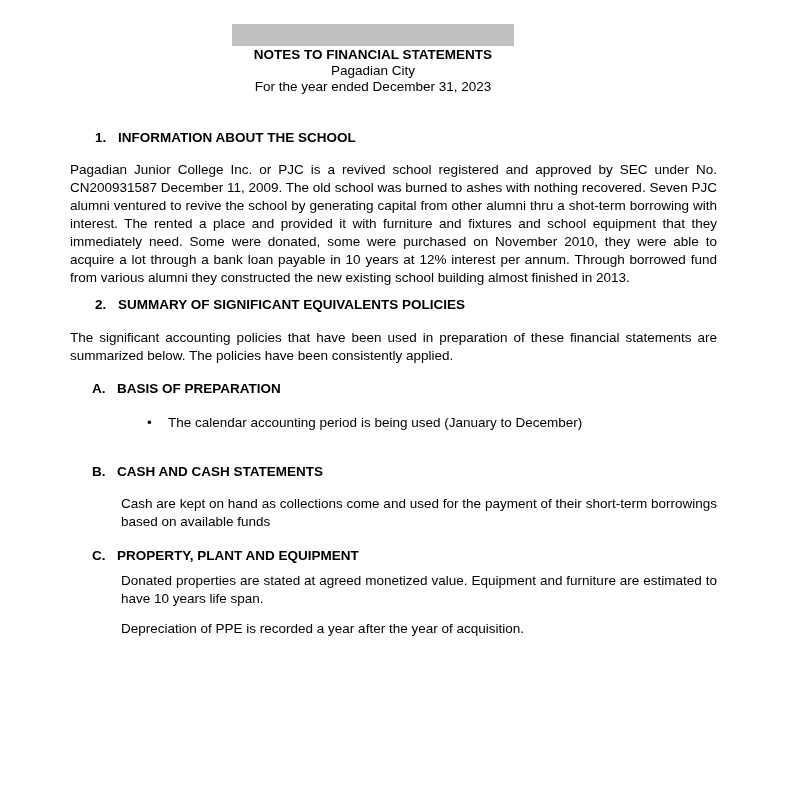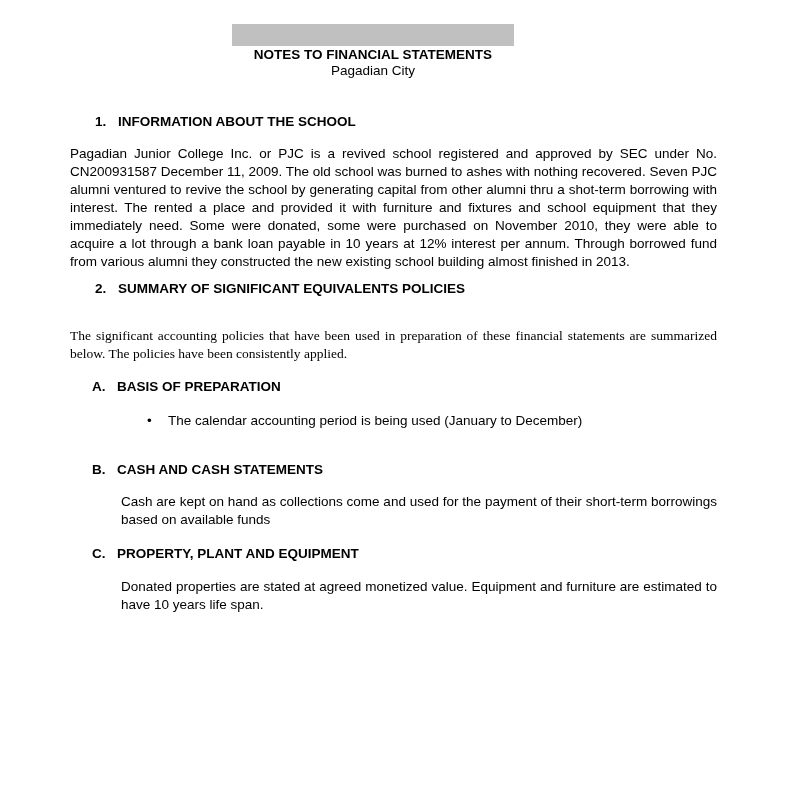--- a/index.html
+++ b/index.html
@@ -74,37 +74,38 @@
   .bullets li::before {
     content: "\2022";
     position: absolute;
     left: -21px;
     top: 0;
   }
   
   #heading-1 { margin-top: 34px; }
   #para-1    { margin-top: 14px; }
   #heading-2 { margin-top: 9px; }
-  #para-2    { margin-top: 29px; font-family: Liberation Serif, serif; }
+  #para-2    { margin-top: 15px; }
   #heading-a { margin-top: 15px; }
   #heading-b { margin-top: 31px; }
   #para-b    { }
   #heading-c { margin-top: 16px; }
-  #para-c1   { margin-top: 15px; }
+  #para-c1   { margin-top: 7px; }
   #para-c2   { margin-top: 12px; }
 </style>
 </head>
 <body>
 
 <div class="page">
 
   <div class="doc-header">
     <div class="redaction"></div>
     <div class="hline title">NOTES TO FINANCIAL STATEMENTS</div>
     <div class="hline">Pagadian City</div>
+    <div class="hline">For the year ended December 31, 2023</div>
   </div>
 
   <div class="heading numbered" id="heading-1">
     <span class="marker">1.</span>
     <span class="htitle">INFORMATION ABOUT THE SCHOOL</span>
   </div>
   <p class="body-para" id="para-1">Pagadian Junior College Inc. or PJC is a revived school registered and approved by SEC under No. CN200931587 December 11, 2009. The old school was burned to ashes with nothing recovered. Seven PJC alumni ventured to revive the school by generating capital from other alumni thru a shot-term borrowing with interest. The rented a place and provided it with furniture and fixtures and school equipment that they immediately need. Some were donated, some were purchased on November 2010, they were able to acquire a lot through a bank loan payable in 10 years at 12% interest per annum. Through borrowed fund from various alumni they constructed the new existing school building almost finished in 2013.</p>
 
   <div class="heading numbered" id="heading-2">
     <span class="marker">2.</span>
@@ -124,14 +125,15 @@
     <span class="marker">B.</span>
     <span class="htitle">CASH AND CASH STATEMENTS</span>
   </div>
   <p class="body-para indent-para" id="para-b">Cash are kept on hand as collections come and used for the payment of their short-term borrowings based on available funds</p>
 
   <div class="heading lettered" id="heading-c">
     <span class="marker">C.</span>
     <span class="htitle">PROPERTY, PLANT AND EQUIPMENT</span>
   </div>
   <p class="body-para indent-para" id="para-c1">Donated properties are stated at agreed monetized value. Equipment and furniture are estimated to have 10 years life span.</p>
+  <p class="body-para indent-para" id="para-c2">Depreciation of PPE is recorded a year after the year of acquisition.</p>
 
 </div>
 
 </body></html>

